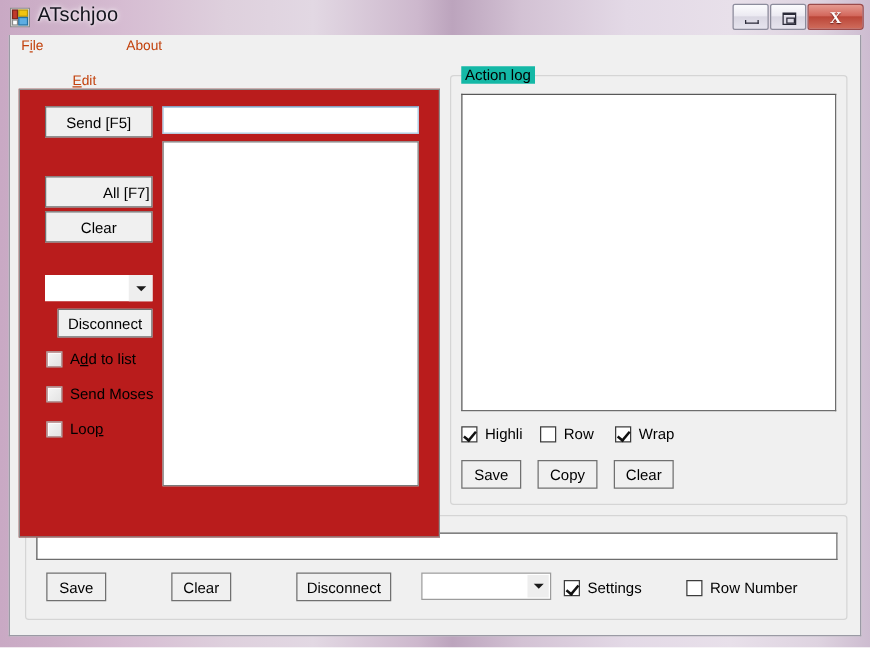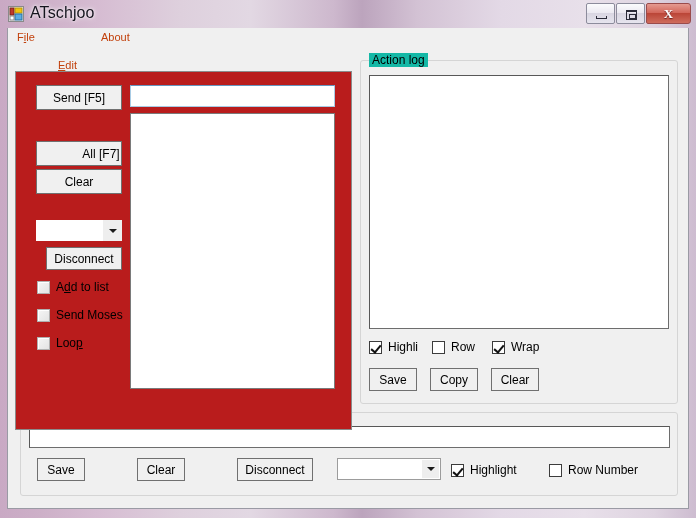--- a/index.html
+++ b/index.html
@@ -387,21 +387,21 @@
       <div class="btn" style="left:216px; top:45px; width:76px; height:23px;">Disconnect</div>
 
       <div class="combo bordered" style="left:316px; top:45px; width:104px; height:22px;">
         <div class="arrowbtn">
           <span class="arrow"></span>
         </div>
       </div>
 
       <div class="cb" style="left:430px; top:50px;">
         <span class="box checked"></span>
-        <span class="lbl">Highlight</span>
+        <span class="lbl">Settings</span>
       </div>
       <div class="cb" style="left:528px; top:50px;">
         <span class="box plain"></span>
         <span class="lbl">Row Number</span>
       </div>
     </div>
 
   </div>
 </div>
 

